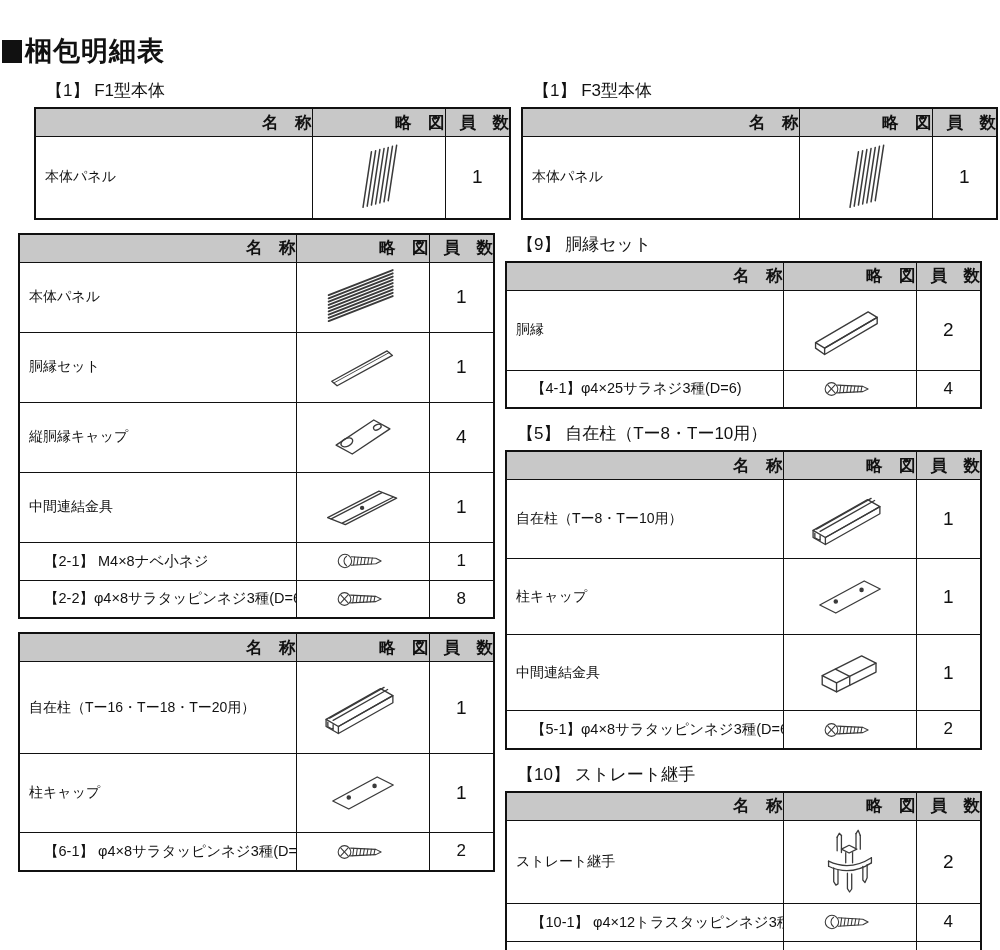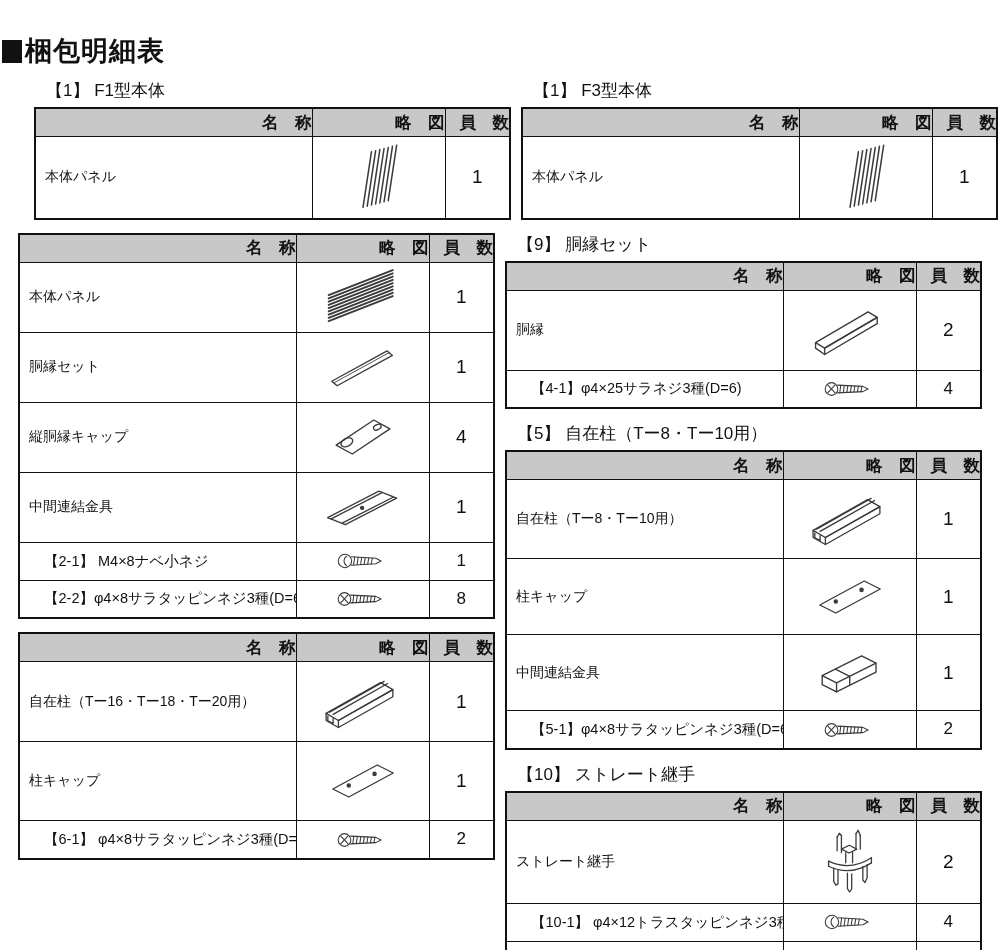--- a/index.html
+++ b/index.html
@@ -201,21 +201,21 @@
               <col class="c-qty">
             </colgroup>
       <thead>
         <tr>
           <th class="h-name">名　称</th>
           <th class="h-diagram">略　図</th>
           <th class="h-qty">員　数</th>
         </tr>
       </thead>
       <tbody>
-              <tr class="normal" style="height: 80px;">
+              <tr class="normal" style="height: 92px;">
                 <td class="cell-name">自在柱（Tー16・Tー18・Tー20用）</td>
                 <td class="cell-diagram"><span class="icon">
                     <svg width="86" height="58" viewBox="0 0 96 66">
                       <g stroke="#3a3a3a" fill="none" stroke-linecap="round" stroke-linejoin="round" stroke-width="1.5">
 <path d="M6,46 L68,11 L82,19 L20,54 Z"></path>
                         <path d="M20,54 L82,19 L82,27 L20,62 Z"></path>
                         <path d="M6,46 L6,54 L20,62"></path>
 <path d="M10,44.5 L72,9.5"></path>
                         <path d="M14,47 L76,12"></path>
                         <path d="M8,49 L8,54.5 L14,57.5 L14,52"></path>

